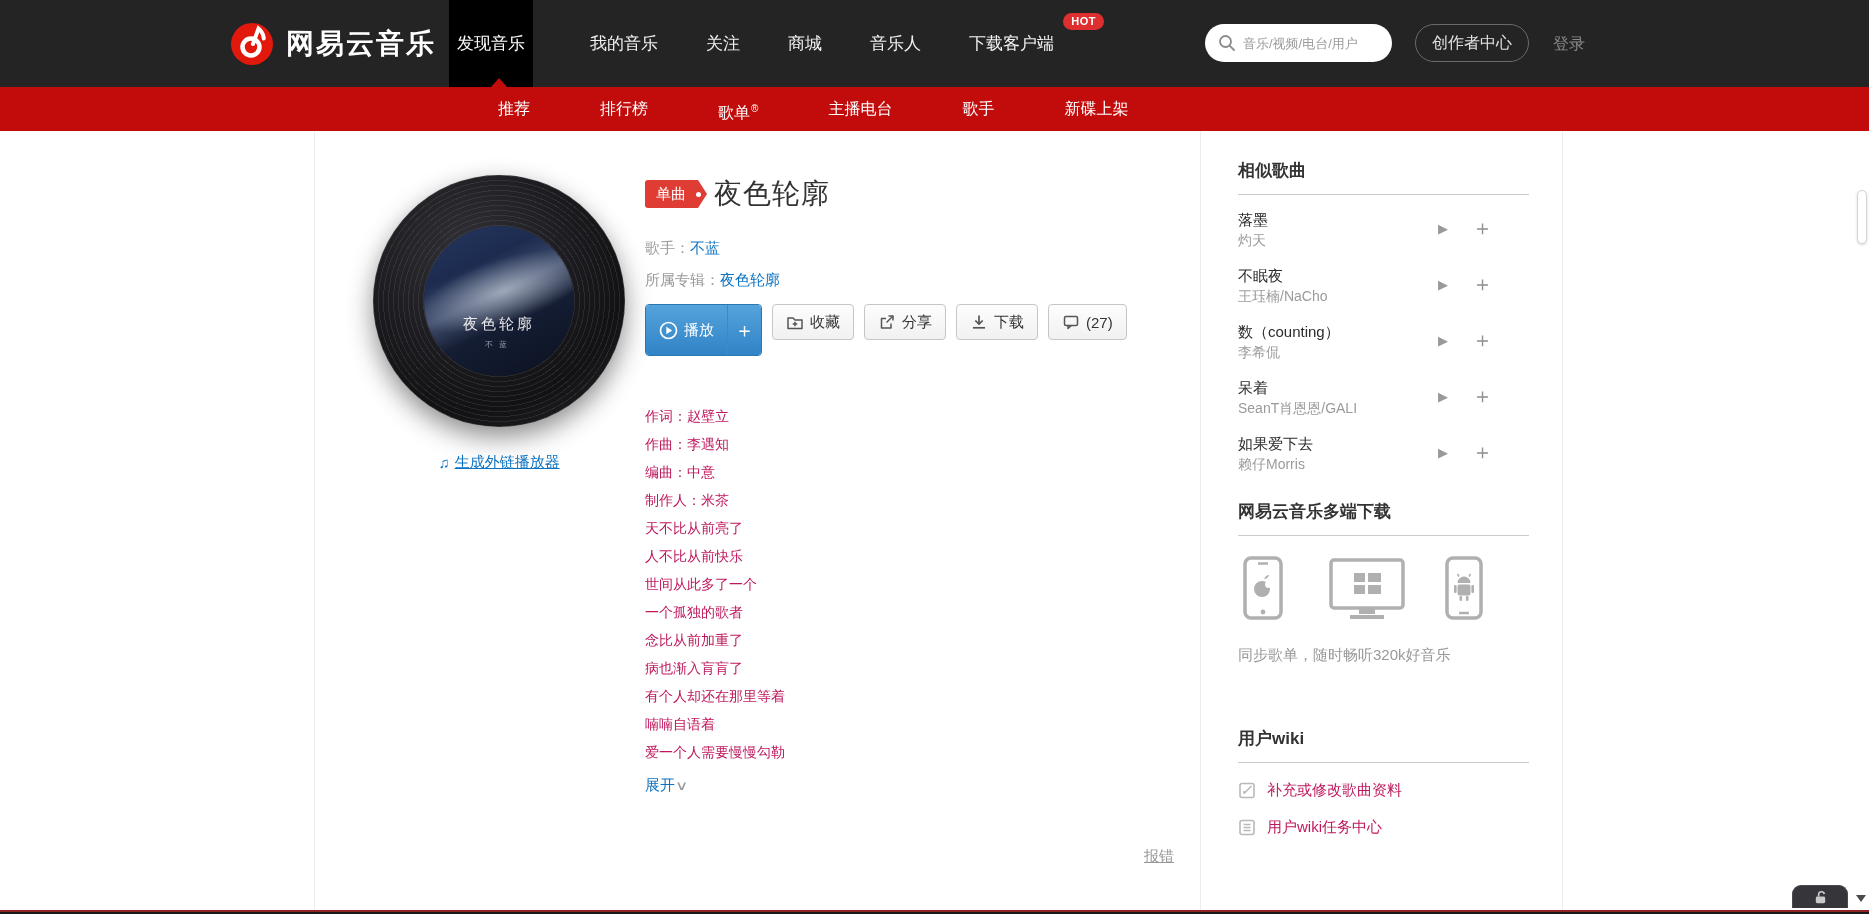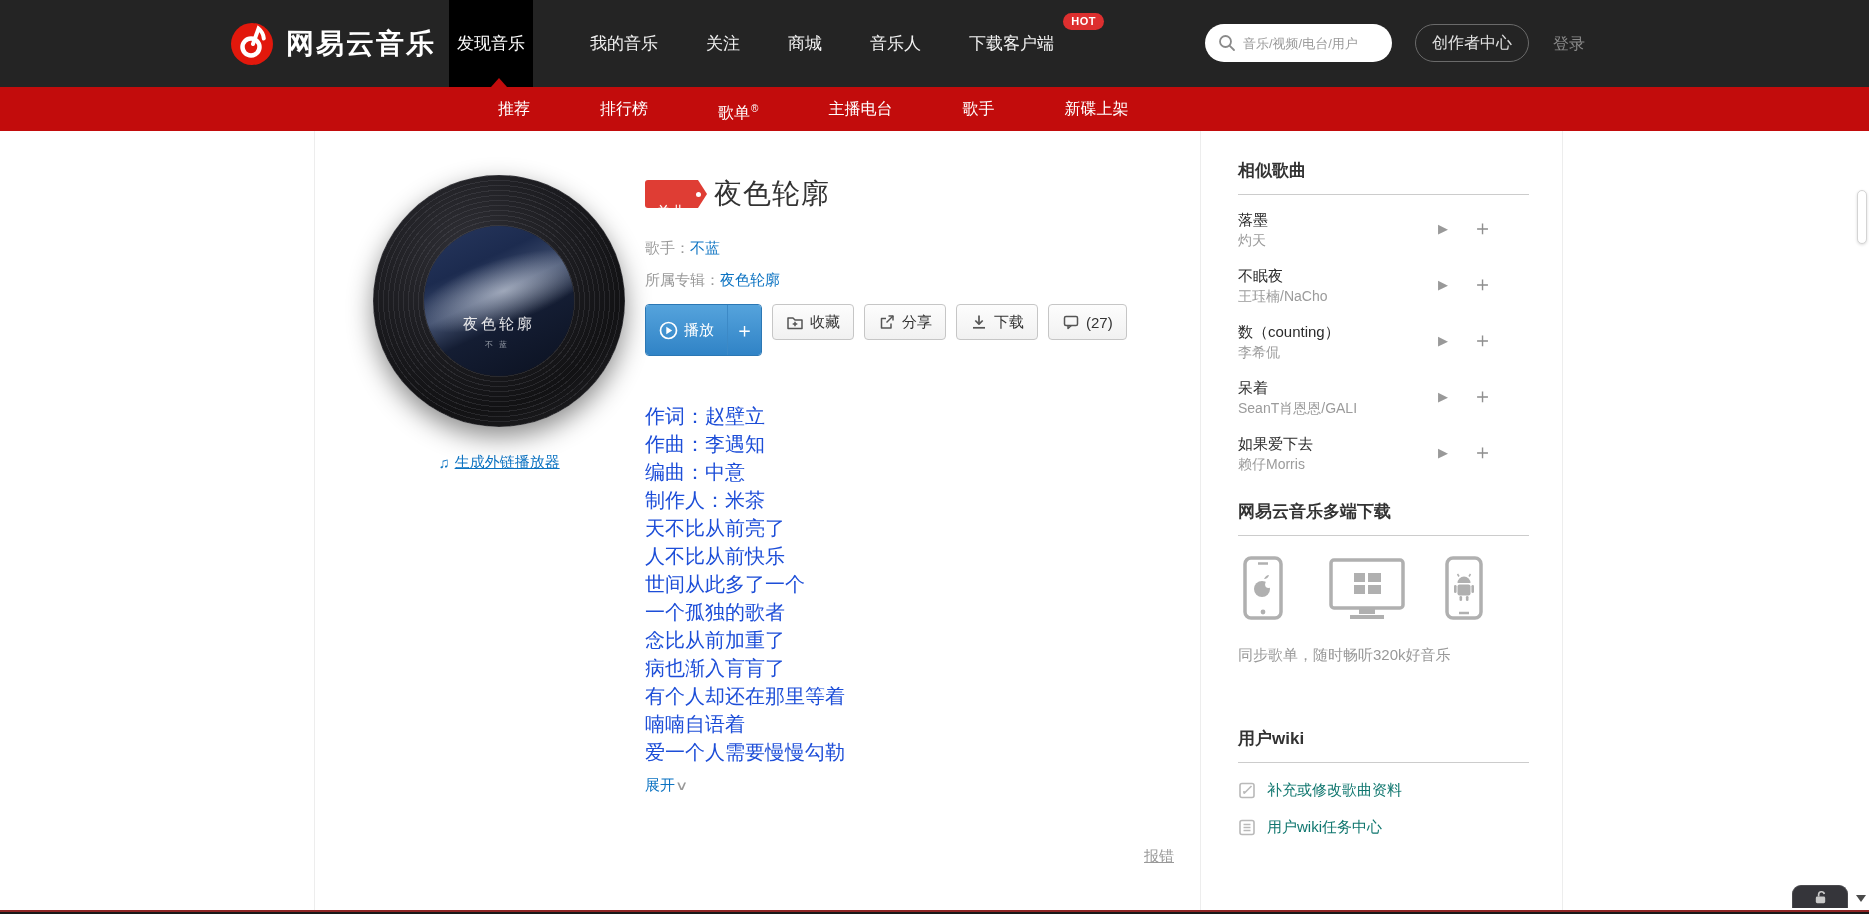--- a/index.html
+++ b/index.html
@@ -58,40 +58,40 @@
   .cover-title { position:absolute; left:0; right:0; bottom:42px; color:#e8e8ea; font-size:15px; letter-spacing:3px; }
   .cover-sub { position:absolute; left:0; right:0; bottom:26px; color:#9aa0ab; font-size:8px; letter-spacing:6px; }
   .ext-link { display:inline-flex; align-items:center; gap:5px; margin-top:26px; color:#0c73c2; font-size:15px; cursor:pointer; }
   .ext-link .note-glyph { font-size:15px; text-decoration:none; }
   .ext-link .ext-text { text-decoration:underline; }
 
   
   .info-col { position:absolute; left:330px; top:44px; width:560px; }
   .title-row { display:flex; align-items:center; gap:16px; }
   .song-badge { position:relative; background:#df3d34; color:#fff; font-size:15px; height:28px; line-height:28px;
-    padding:18px 12px 0 11px; border-radius:3px 0 0 3px; }
+    padding:0 12px 0 11px; border-radius:3px 0 0 3px; }
   .song-badge::after { content:""; position:absolute; right:-9px; top:0; width:0; height:0;
     border-top:14px solid transparent; border-bottom:14px solid transparent; border-left:9px solid #df3d34; }
   .song-badge::before { content:""; position:absolute; right:-3px; top:11.5px; width:5px; height:5px;
     background:#fff; border-radius:50%; z-index:2; }
   .song-title { font-size:28px; font-weight:400; color:#333; letter-spacing:1px; }
   .meta-row { margin-top:13px; font-size:15px; }
   .meta-row.first { margin-top:26px; }
   .meta-label { color:#999; }
   .meta-link { color:#0c73c2; cursor:pointer; text-decoration:none; }
   .btn-row { display:flex; gap:10px; margin-top:14px; }
   .play-btn { display:flex; height:52px; border:1px solid #2b77b4; border-radius:4px; overflow:hidden; cursor:pointer; }
   .play-main { display:flex; align-items:center; gap:6px; padding:0 13px; color:#fff; font-size:15px;
     background:linear-gradient(#55a3dc,#3083c6); }
   .plus-seg { width:34px; display:flex; align-items:center; justify-content:center; color:#fff; font-size:20px;
     background:linear-gradient(#55a3dc,#3083c6); border-left:1px solid #3c89c6; cursor:pointer; }
   .gray-btn { display:flex; align-items:center; gap:6px; height:36px; padding:0 13px; font-size:15px; color:#333;
     background:linear-gradient(#fdfdfd,#f1f1f1); border:1px solid #c6c6c6; border-radius:4px; cursor:pointer;
     font-family:"Liberation Sans","DejaVu Sans",sans-serif; }
-  .lyrics { margin-top:46px; font-size:20px; color:#1d4ed8; line-height:28px; }
+  .lyrics { margin-top:46px; font-size:14px; color:#be185d; line-height:28px; }
   .expand-row { margin-top:10px; display:flex; align-items:center; gap:2px; font-size:15px; }
   .expand-link { color:#0c73c2; cursor:pointer; }
   .expand-chevron { color:#999; font-size:13px; transform:scaleX(1.4); cursor:pointer; }
   .report-link { position:absolute; right:26px; top:716px; color:#999; font-size:15px; text-decoration:underline; cursor:pointer; }
 
   
   .side-title { font-size:17px; font-weight:700; color:#333; padding-bottom:12px; border-bottom:1px solid #ccc; }
   .sim-list { margin-top:16px; }
   .sim-row { position:relative; margin-bottom:17px; padding-right:95px; }
   .sim-title { font-size:15px; color:#2b2b2b; cursor:pointer; white-space:nowrap; }
@@ -100,21 +100,21 @@
   .icon-play { color:#999; font-size:13px; cursor:pointer; }
   .icon-plus { color:#8f8f8f; font-size:21px; line-height:16px; cursor:pointer; }
   .dl-title { margin-top:26px; }
   .devices { margin-top:20px; display:flex; align-items:flex-end; }
   .dev { cursor:pointer; }
   .dev.iphone { margin-left:5px; }
   .dev.pc { margin-left:46px; }
   .dev.android { margin-left:40px; }
   .dl-tip { margin-top:22px; font-size:15px; color:#999; }
   .wiki-title { margin-top:62px; }
-  .wiki-row { margin-top:18px; display:flex; align-items:center; gap:10px; font-size:15px; color:#0f766e; cursor:pointer; }
+  .wiki-row { margin-top:18px; display:flex; align-items:center; gap:10px; font-size:15px; color:#be185d; cursor:pointer; }
 
   
   .scroll-thumb { position:absolute; right:2px; top:190px; width:10px; height:54px; background:#fff;
     border:1px solid #d4d4d4; border-radius:6px; box-shadow:0 1px 3px rgba(0,0,0,.15); cursor:pointer; }
   .scroll-arrow { position:absolute; right:3px; bottom:12px; width:0; height:0;
     border-left:5px solid transparent; border-right:5px solid transparent; border-top:7px solid #4a4a4a; cursor:pointer; }
   .player-strip { position:absolute; left:0; bottom:0; width:1869px; height:4px; background:#191919; border-top:2px solid #8e2525; }
   .player-tab { position:absolute; right:21px; bottom:6px; width:56px; height:23px; background:#35353a;
     border:1px solid #4a4a4e; border-bottom:none; border-radius:9px 9px 0 0; display:flex; align-items:center;
     justify-content:center; cursor:pointer; }

